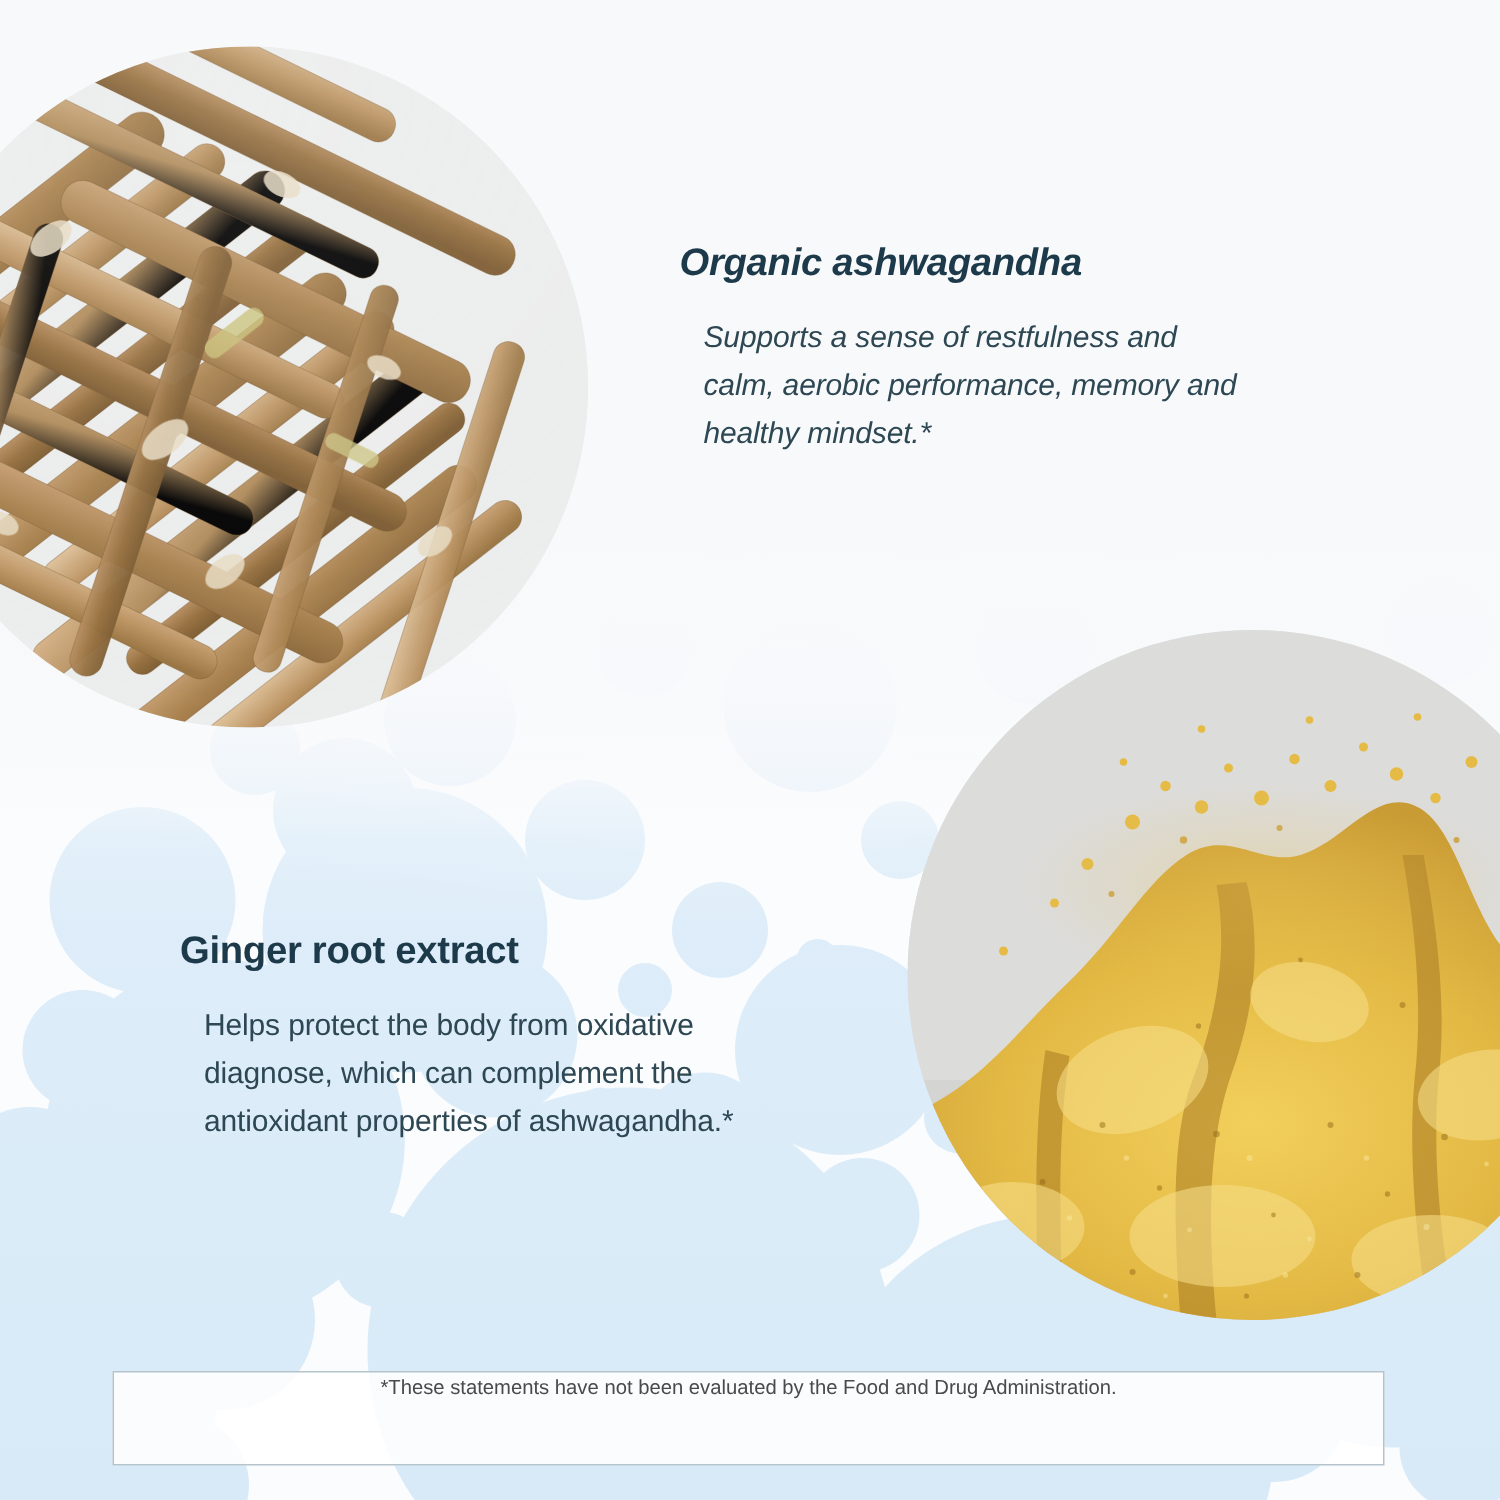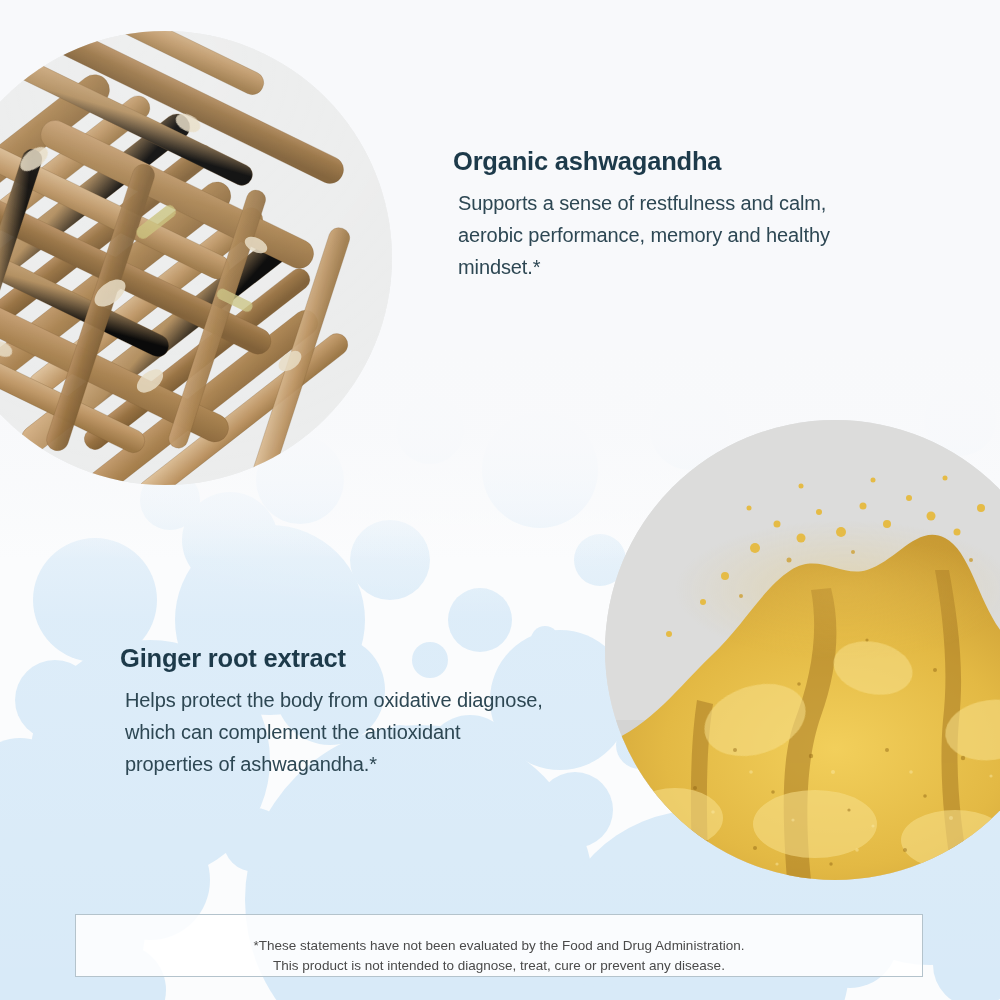--- a/index.html
+++ b/index.html
@@ -76,39 +76,40 @@
 
   .photo-circle svg { display: block; width: 100%; height: 100%; }
 
   
   .text-block {
     position: absolute;
     z-index: 5;
   }
   #block-ashwagandha {
     left: 453px;
-    top: 144px;
+    top: 158px;
     width: 400px;
+    font-style: italic;
   }
   #block-ginger {
     left: 120px;
-    top: 641px;
+    top: 617px;
     width: 430px;
   }
   .ingredient-title {
     margin: 0 0 8px 0;
     font-family: "Liberation Sans", sans-serif;
     font-size: 25.5px;
     font-weight: bold;
     line-height: 1.36;
     letter-spacing: -0.2px;
     color: #1d3a4a;
   }
   .ingredient-desc {
-    margin: 5px;
+    margin: 16px;
     font-family: "Liberation Sans", sans-serif;
     font-size: 20px;
     font-weight: 400;
     line-height: 1.62;
     letter-spacing: -0.1px;
     color: #2d4753;
   }
 
   
   #disclaimer {
@@ -116,21 +117,21 @@
     left: 75px;
     top: 914px;
     width: 848px;
     height: 63px;
     box-sizing: border-box;
     border: 1px solid #b4c3cc;
     background: rgba(255,255,255,0.86);
     display: flex;
     flex-direction: column;
     align-items: center;
-    justify-content: flex-end;
+    justify-content: space-between;
     z-index: 6;
   }
   .disclaimer-line {
     font-family: "Liberation Sans", sans-serif;
     font-size: 13.5px;
     line-height: 1.5;
     color: #4a4a4a;
     text-align: center;
     white-space: nowrap;
   }
@@ -422,16 +423,15 @@
     <p class="ingredient-desc">Supports a sense of restfulness and calm, aerobic performance, memory and healthy mindset.*</p>
   </div>
 
   <div class="text-block" id="block-ginger">
     <h2 class="ingredient-title">Ginger root extract</h2>
     <p class="ingredient-desc">Helps protect the body from oxidative diagnose, which can complement the antioxidant properties of ashwagandha.*</p>
   </div>
 
   <div id="disclaimer">
     <div class="disclaimer-line">*These statements have not been evaluated by the Food and Drug Administration.</div>
-    <div class="disclaimer-line">This product is not intended to diagnose, treat, cure or prevent any disease.</div>
   </div>
 
 </div>
 
 </body></html>

